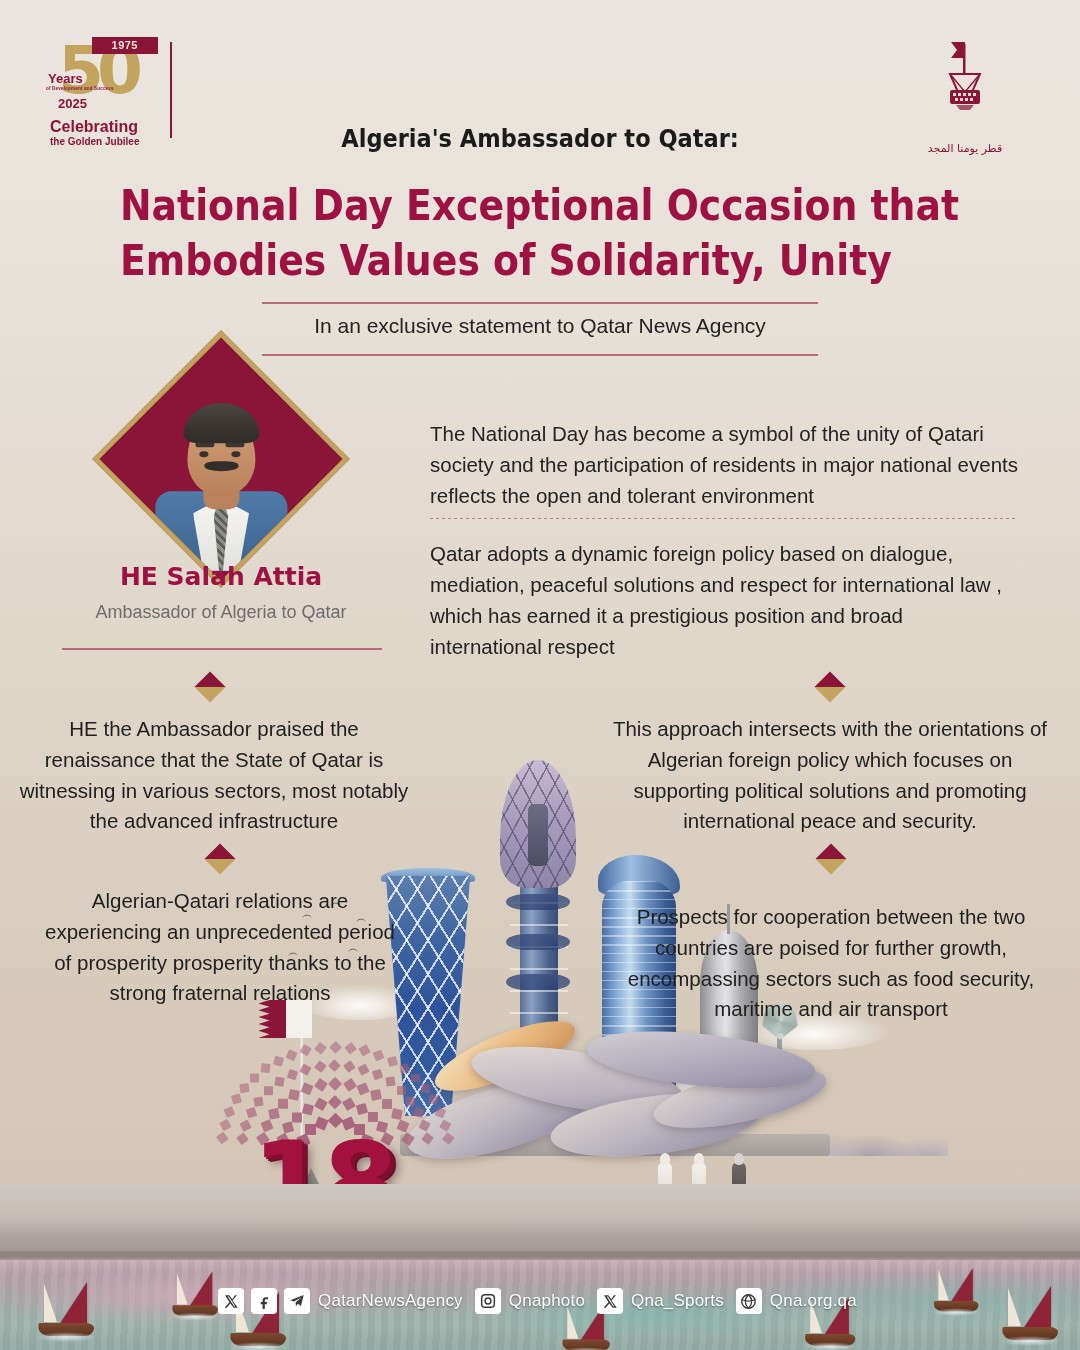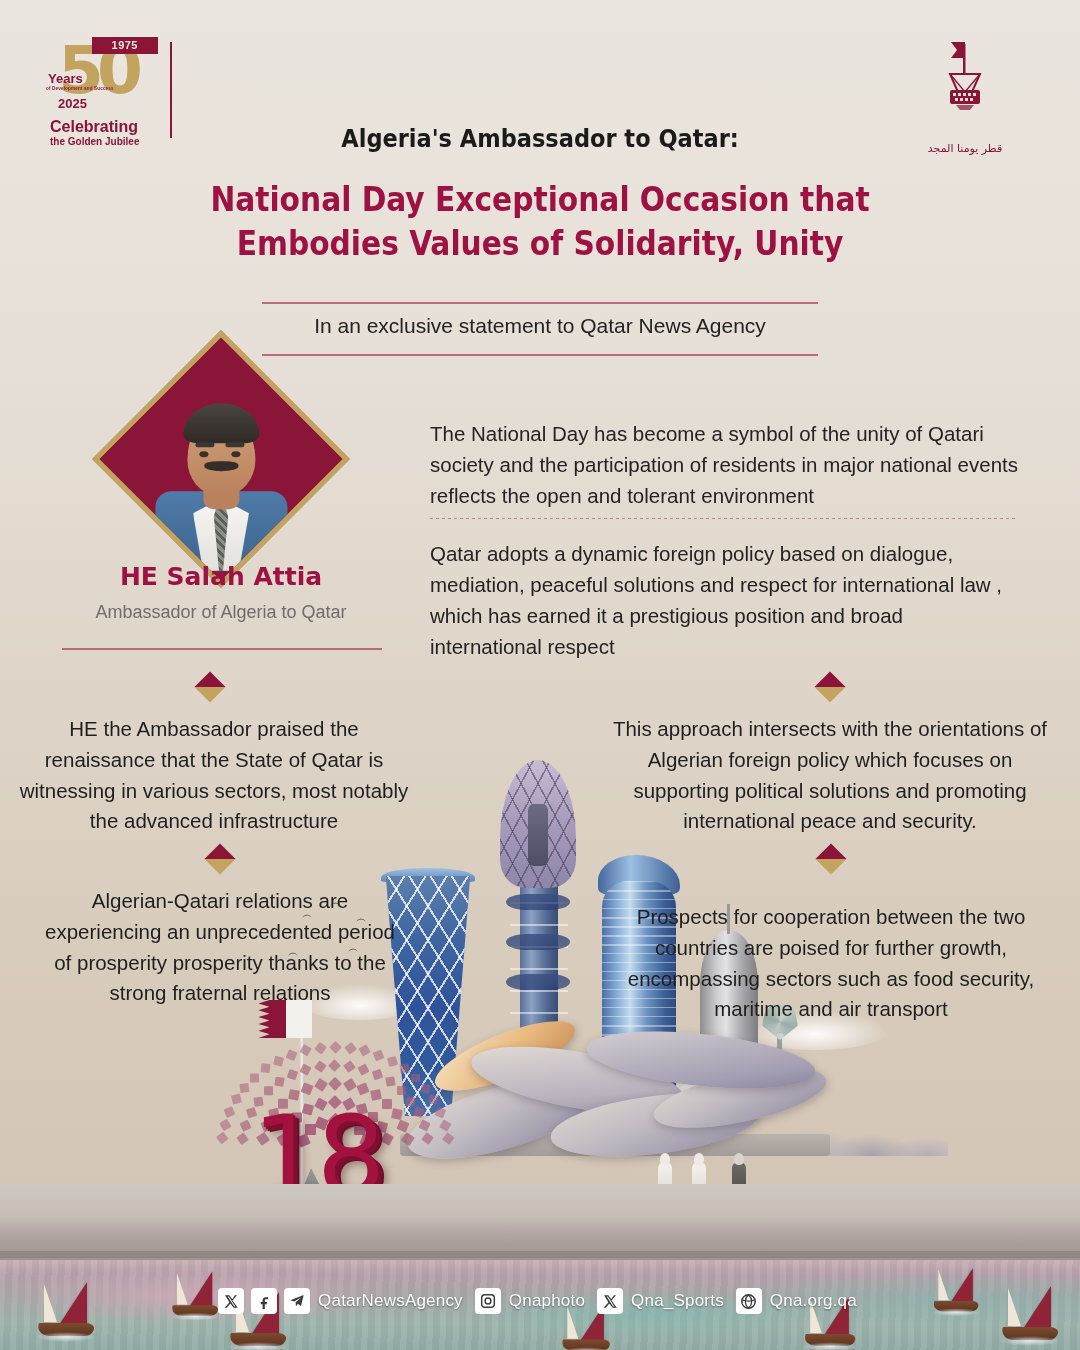--- a/index.html
+++ b/index.html
@@ -229,22 +229,22 @@
   .qflag-white{
     position:absolute; left:58px; bottom:200px; width:26px; height:38px;
     background:#f3f1ec;
   }
   .burst{ position:absolute; left:12px; bottom:86px; width:190px; height:124px; }
   .burst i{
     position:absolute; display:block; background:#a7607a; border-radius:1px;
     transform-origin:center;
   }
   .num18{
-    position:absolute; left:24px; bottom:28px;
-    font-size:108px; font-weight:400; letter-spacing:-4px;
+    position:absolute; left:24px; bottom:2px;
+    font-size:108px; font-weight:700; letter-spacing:-4px;
     color:#a3123f;
     font-family:"DejaVu Sans", sans-serif;
     text-shadow:
       2px 2px 0 #7e0f31, 4px 4px 0 #7e0f31, 6px 5px 0 #6d0d2a,
       8px 7px 10px rgba(50,10,25,.45);
     line-height:1;
   }
   .rock{
     position:absolute; left:62px; bottom:8px; width:44px; height:62px;
     background:linear-gradient(170deg,#9ba09a,#6f746f 60%,#575c57);
@@ -337,22 +337,22 @@
     font-family:"DejaVu Sans", sans-serif;
   }
 
   
   .kicker{
     position:absolute; left:0; right:0; top:124px; text-align:center;
     font-size:25px; font-weight:700; color:#1b1b1b;
     font-family:"DejaVu Sans Condensed","Liberation Sans", sans-serif;
   }
   .headline{
-    position:absolute; left:120px; right:120px; top:178px; text-align:center;
-    font-size:33px; font-weight:800; color:#9e1243; line-height:1.32;
+    position:absolute; left:120px; right:120px; top:178px; 
+    font-size:42px; font-weight:800; color:#9e1243; line-height:1.32;
     font-family:"DejaVu Sans Condensed","Liberation Sans", sans-serif;
   }
 
   .rule{
     position:absolute; height:1.5px; background:#a9455f; opacity:.75;
   }
   .rule.r1{ left:262px; right:262px; top:302px; }
   .rule.r2{ left:262px; right:262px; top:354px; }
   .standfirst{
     position:absolute; left:0; right:0; top:314px; text-align:center;

